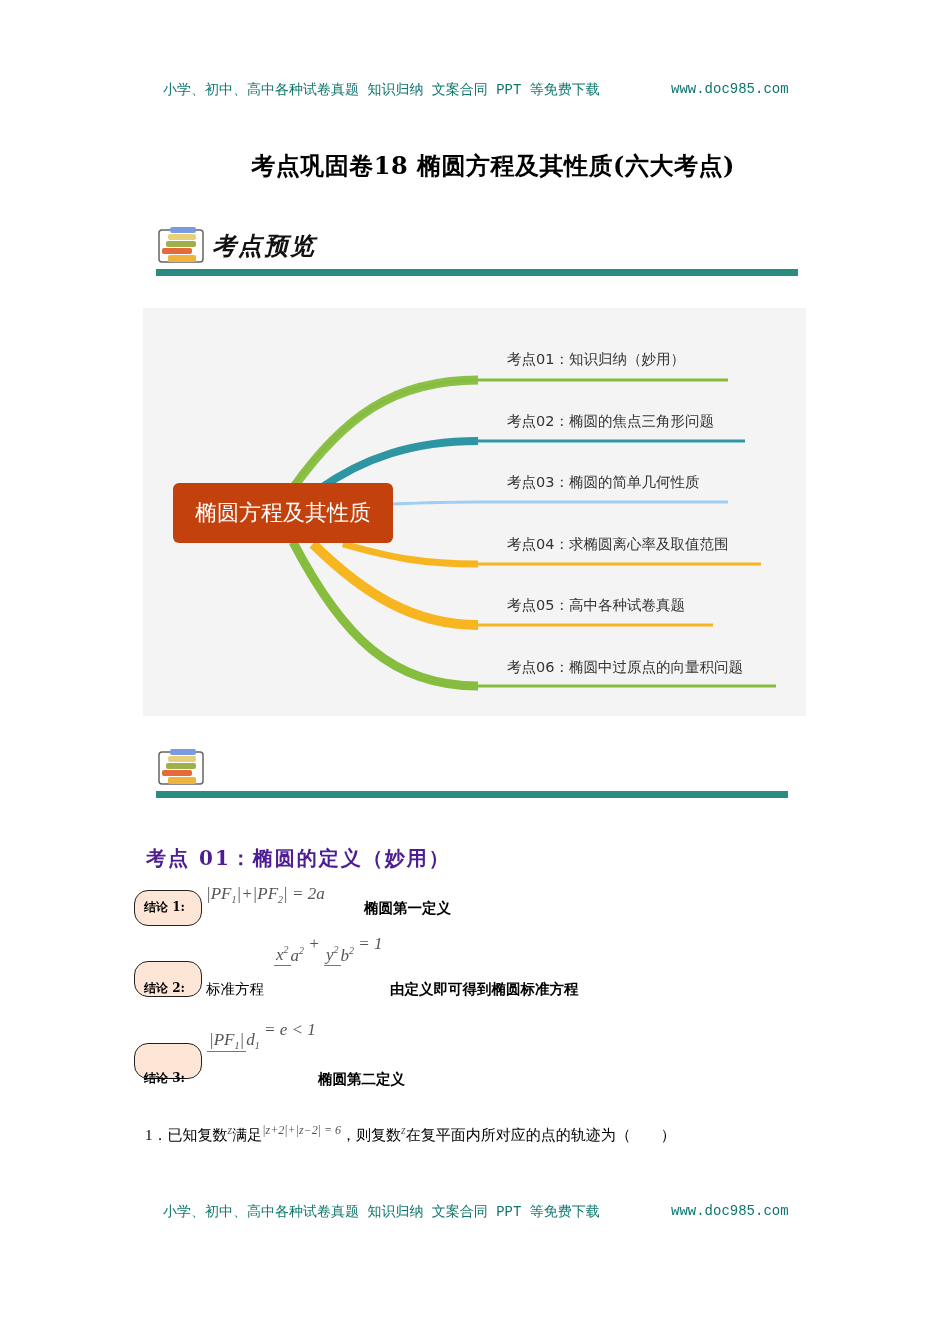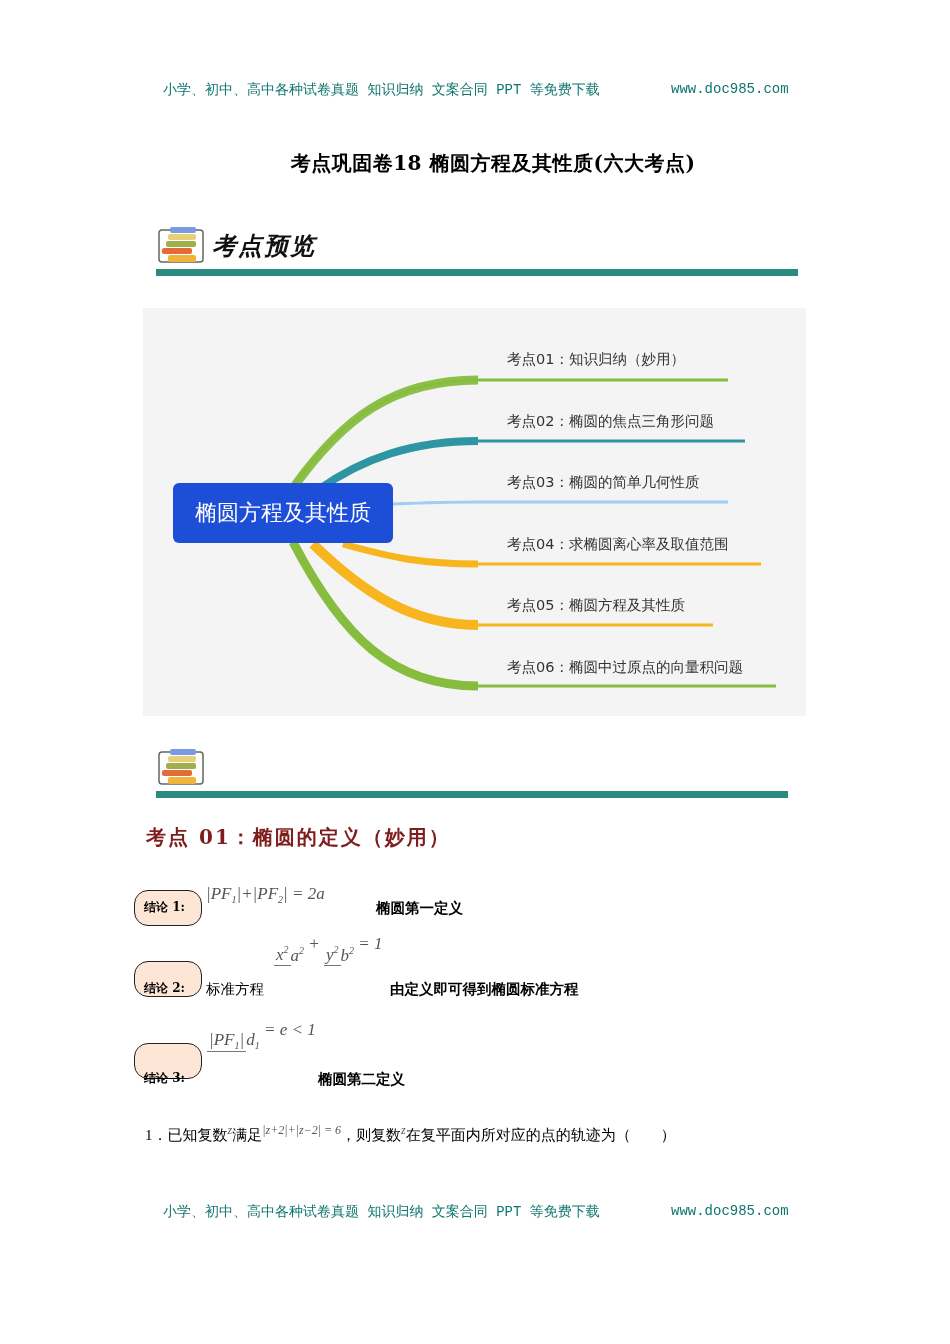--- a/index.html
+++ b/index.html
@@ -3,33 +3,33 @@
   <meta charset="utf-8">
   <style>
     * { margin: 0; padding: 0; box-sizing: border-box; }
     html, body { width: 950px; height: 1344px; background: #ffffff; overflow: hidden; }
     body { position: relative; font-family: "DejaVu Serif", "Liberation Serif", serif; color: #000; }
 
     .hdr { position: absolute; left: 163px; top: 69px; width: 630px; font-size: 14px; white-space: nowrap; font-family: Liberation Mono, monospace; color: #0f766e; margin-top: 12px; }
     .hdr .site { position: absolute; left: 508px; top: 0; }
     .ftr { top: 1191px; }
 
-    .title { position: absolute; left: 0; width: 950px; top: 150px; text-align: center; font-size: 20px; font-weight: bold; font-family: "DejaVu Serif", serif; letter-spacing: 0.5px; padding-left: 36px; }
+    .title { position: absolute; left: 0; width: 950px; top: 150px; text-align: center; font-size: 24px; font-weight: bold; font-family: "DejaVu Serif", serif; letter-spacing: 0.5px; padding-left: 36px; }
 
     .sec-banner { position: absolute; left: 156px; width: 642px; height: 56px; }
     .sec-banner .books { position: absolute; left: 2px; top: 2px; width: 52px; height: 40px; }
     .sec-banner .label { position: absolute; left: 56px; top: 8px; font-size: 24px; font-weight: bold; font-family: "DejaVu Serif", serif; letter-spacing: 2px; font-style: italic; color: #111; }
     .sec-banner .bar { position: absolute; left: 0; right: 0; bottom: 2px; height: 7px; background: #2b8b80; }
 
     .mindmap { position: absolute; left: 143px; top: 308px; width: 663px; height: 408px; background: #f4f4f4; }
     .mindmap svg { position: absolute; left: 0; top: 0; }
-    .mm-center { position: absolute; left: 30px; top: 175px; width: 220px; height: 60px; background: #1d4ed8; border-radius: 6px; color: #fff; font-size: 22px; display: flex; align-items: center; justify-content: center; font-family: "DejaVu Sans", sans-serif; }
+    .mm-center { position: absolute; left: 30px; top: 175px; width: 220px; height: 60px; background: #c2410c; border-radius: 6px; color: #fff; font-size: 22px; display: flex; align-items: center; justify-content: center; font-family: "DejaVu Sans", sans-serif; }
     .mm-item { position: absolute; left: 364px; font-size: 14.5px; color: #333; font-family: "DejaVu Sans", sans-serif; white-space: nowrap; }
 
-    .kd-title { position: absolute; left: 146px; top: 824px; font-size: 20px; font-weight: bold; color: #7f1d1d; font-family: "DejaVu Serif", serif; letter-spacing: 2px; }
+    .kd-title { position: absolute; left: 146px; top: 845px; font-size: 20px; font-weight: bold; color: #4c1d95; font-family: "DejaVu Serif", serif; letter-spacing: 2px; }
 
     .tag { position: absolute; left: 134px; width: 68px; height: 36px; border: 1.5px solid #222; border-radius: 14px; background: #fde6d6; }
     .tag-text { position: absolute; font-size: 12px; font-weight: bold; font-family: "DejaVu Serif", serif; white-space: nowrap; }
     .math { position: absolute; font-family: "Liberation Serif", "DejaVu Serif", serif; font-style: italic; color: #555; font-size: 17px; white-space: nowrap; }
     .note { position: absolute; font-size: 14.5px; font-family: "DejaVu Sans", sans-serif; font-weight: bold; white-space: nowrap; }
     .frac { display: inline-flex; flex-direction: row; align-items: center; vertical-align: middle; }
     .frac .num { border-bottom: 1px solid #777; padding: 0 2px; line-height: 1.1; }
     .frac .den { line-height: 1.2; }
     sup, sub { font-size: 10px; }
 
@@ -77,42 +77,42 @@
     <path d="M170 236 C 220 285, 270 317, 335 317" stroke="#f7b520" stroke-width="10" fill="none"></path>
 
     <path d="M150 236 C 200 330, 250 378, 335 378 L 633 378" stroke="#86bd3e" stroke-width="3" fill="none"></path>
     <path d="M150 234 C 200 330, 250 378, 335 378" stroke="#86bd3e" stroke-width="9" fill="none"></path>
   </svg>
   <div class="mm-center">椭圆方程及其性质</div>
   <div class="mm-item" style="top:42px;">考点01：知识归纳（妙用）</div>
   <div class="mm-item" style="top:104px;">考点02：椭圆的焦点三角形问题</div>
   <div class="mm-item" style="top:165px;">考点03：椭圆的简单几何性质</div>
   <div class="mm-item" style="top:227px;">考点04：求椭圆离心率及取值范围</div>
-  <div class="mm-item" style="top:288px;">考点05：椭圆方程及其性质</div>
+  <div class="mm-item" style="top:288px;">考点05：高中各种试卷真题</div>
   <div class="mm-item" style="top:350px;">考点06：椭圆中过原点的向量积问题</div>
 </div>
 
 <div class="sec-banner" style="top:744px; width:632px;">
   <svg class="books" viewBox="0 0 52 40">
     <rect x="1" y="6" width="44" height="32" rx="3" fill="none" stroke="#666" stroke-width="1.5"></rect>
     <rect x="12" y="3" width="26" height="6" rx="2" fill="#7b9be0"></rect>
     <rect x="10" y="10" width="28" height="6" rx="2" fill="#e8d07a"></rect>
     <rect x="8" y="17" width="30" height="6" rx="2" fill="#9fb04a"></rect>
     <rect x="4" y="24" width="30" height="6" rx="2" fill="#e46a3a"></rect>
     <rect x="10" y="31" width="28" height="7" rx="2" fill="#f0b43c"></rect>
   </svg>
   <div class="bar"></div>
 </div>
 
 <div class="kd-title">考点 01：椭圆的定义（妙用）</div>
 
 <div class="tag" style="top:890px;"></div>
 <div class="tag-text" style="left:144px; top:899px;">结论 1:</div>
 <div class="math" style="left:206px; top:884px;">|<i>PF</i><sub>1</sub>|+|<i>PF</i><sub>2</sub>| = 2<i>a</i></div>
-<div class="note" style="left:376px; top:899px;">椭圆第一定义</div>
+<div class="note" style="left:364px; top:899px;">椭圆第一定义</div>
 
 <div class="tag" style="top:961px;"></div>
 <div class="tag-text" style="left:144px; top:980px;">结论 2:</div>
 <div class="note" style="left:206px; top:980px; font-weight:normal;">标准方程</div>
 <div class="math" style="left:274px; top:944px;">
   <span class="frac">
       <span class="num"><i>x</i><sup>2</sup></span>
       <span class="den"><i>a</i><sup>2</sup></span>
     </span>
   <span style="position:relative; top:-10px;">+</span>

